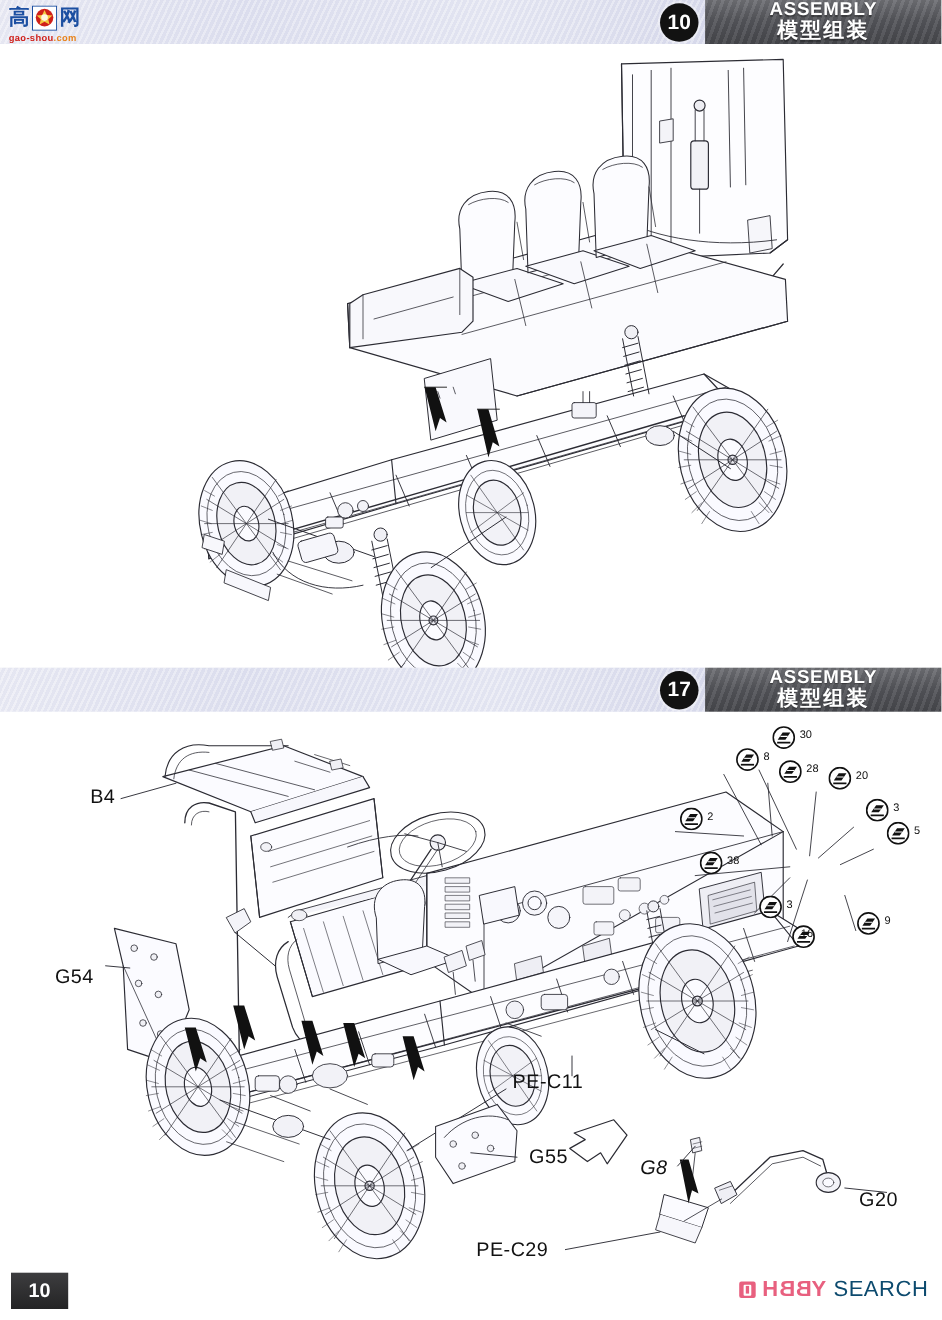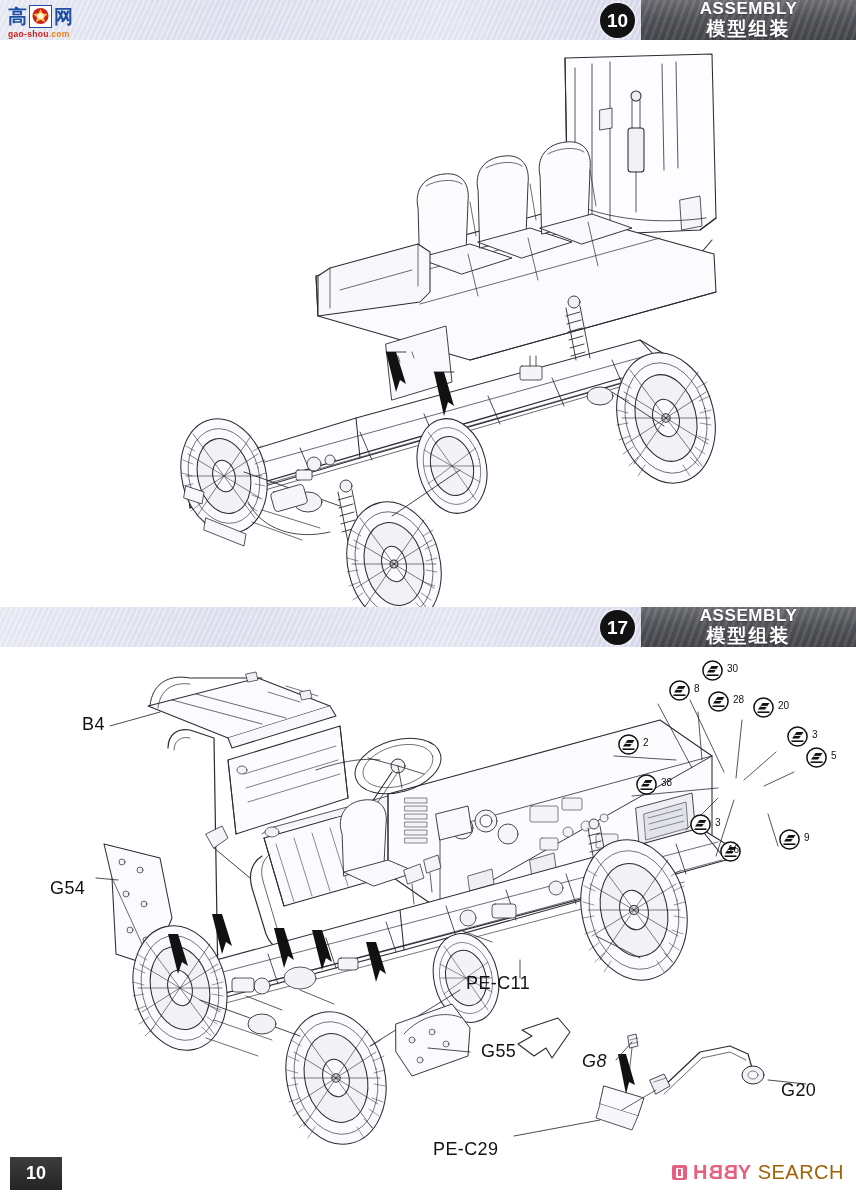--- a/index.html
+++ b/index.html
@@ -50,21 +50,21 @@
   
   .pagebox{position:absolute;left:10px;bottom:10px;width:52px;height:33px;
            background:linear-gradient(180deg,#3d3d3f 0%,#242425 100%);
            color:#fff;font-weight:bold;font-size:18px;display:flex;align-items:center;justify-content:center;}
   .hs{position:absolute;right:12px;bottom:16px;display:flex;align-items:center;gap:6px;}
   .hs-ico{width:15px;height:15px;background:#e8607f;border-radius:2px;position:relative;}
   .hs-ico::before{content:"";position:absolute;left:4px;top:2.5px;width:7px;height:10px;
                   background:#fff;border-radius:1px;}
   .hs-ico::after{content:"";position:absolute;left:6px;top:4px;width:3px;height:7px;background:#e8607f;}
   .hs-a{color:#e8607f;font-size:20px;font-weight:bold;letter-spacing:.5px;}
-  .hs-b{color:#a16207;font-size:20px;font-weight:normal;letter-spacing:.5px;}
+  .hs-b{color:#0c4a6e;font-size:20px;font-weight:normal;letter-spacing:.5px;}
   .rev{display:inline-block;transform:scaleX(-1);}
 </style>
 </head>
 <body>
 
 <div id="page">
 
   <div class="hdr" style="top:0px;">
     <div class="hdr-left"></div>
     <div class="hdr-right">
@@ -526,21 +526,21 @@
       </g>
     </svg>
   </div>
 
   <div class="plabel" style="left:82px;top:714px;">B4</div>
   <div class="plabel" style="left:50px;top:866px;margin-top:12px;">G54</div>
   <div class="plabel" style="left:466px;top:973px;">PE-C11</div>
   <div class="plabel" style="left:481px;top:1041px;">G55</div>
   <div class="plabel" style="left:582px;top:1051px;font-style:italic;">G8</div>
   <div class="plabel" style="left:781px;top:1080px;">G20</div>
-  <div class="plabel" style="left:433px;top:1126px;margin-top:13px;">PE-C29</div>
+  <div class="plabel" style="left:433px;top:1126px;">PE-C29</div>
 
   <div class="decal" style="left:702px;top:660px;">
     <svg viewBox="0 0 21 21" width="21" height="21">
       <circle cx="10.5" cy="10.5" r="9.6" fill="#ffffff" stroke="#111" stroke-width="1.5"></circle>
       <path d="M5 12.5 L9.5 6 L16.5 6 L12 12.5 Z" fill="#111"></path>
       <path d="M4.5 15.2 L16.5 15.2" stroke="#111" stroke-width="1.6"></path>
       <path d="M7.5 9.4 L14 9.4" stroke="#ffffff" stroke-width="1"></path>
     </svg>
   </div>
   <div class="dnum" style="left:727px;top:663px;">30</div>

